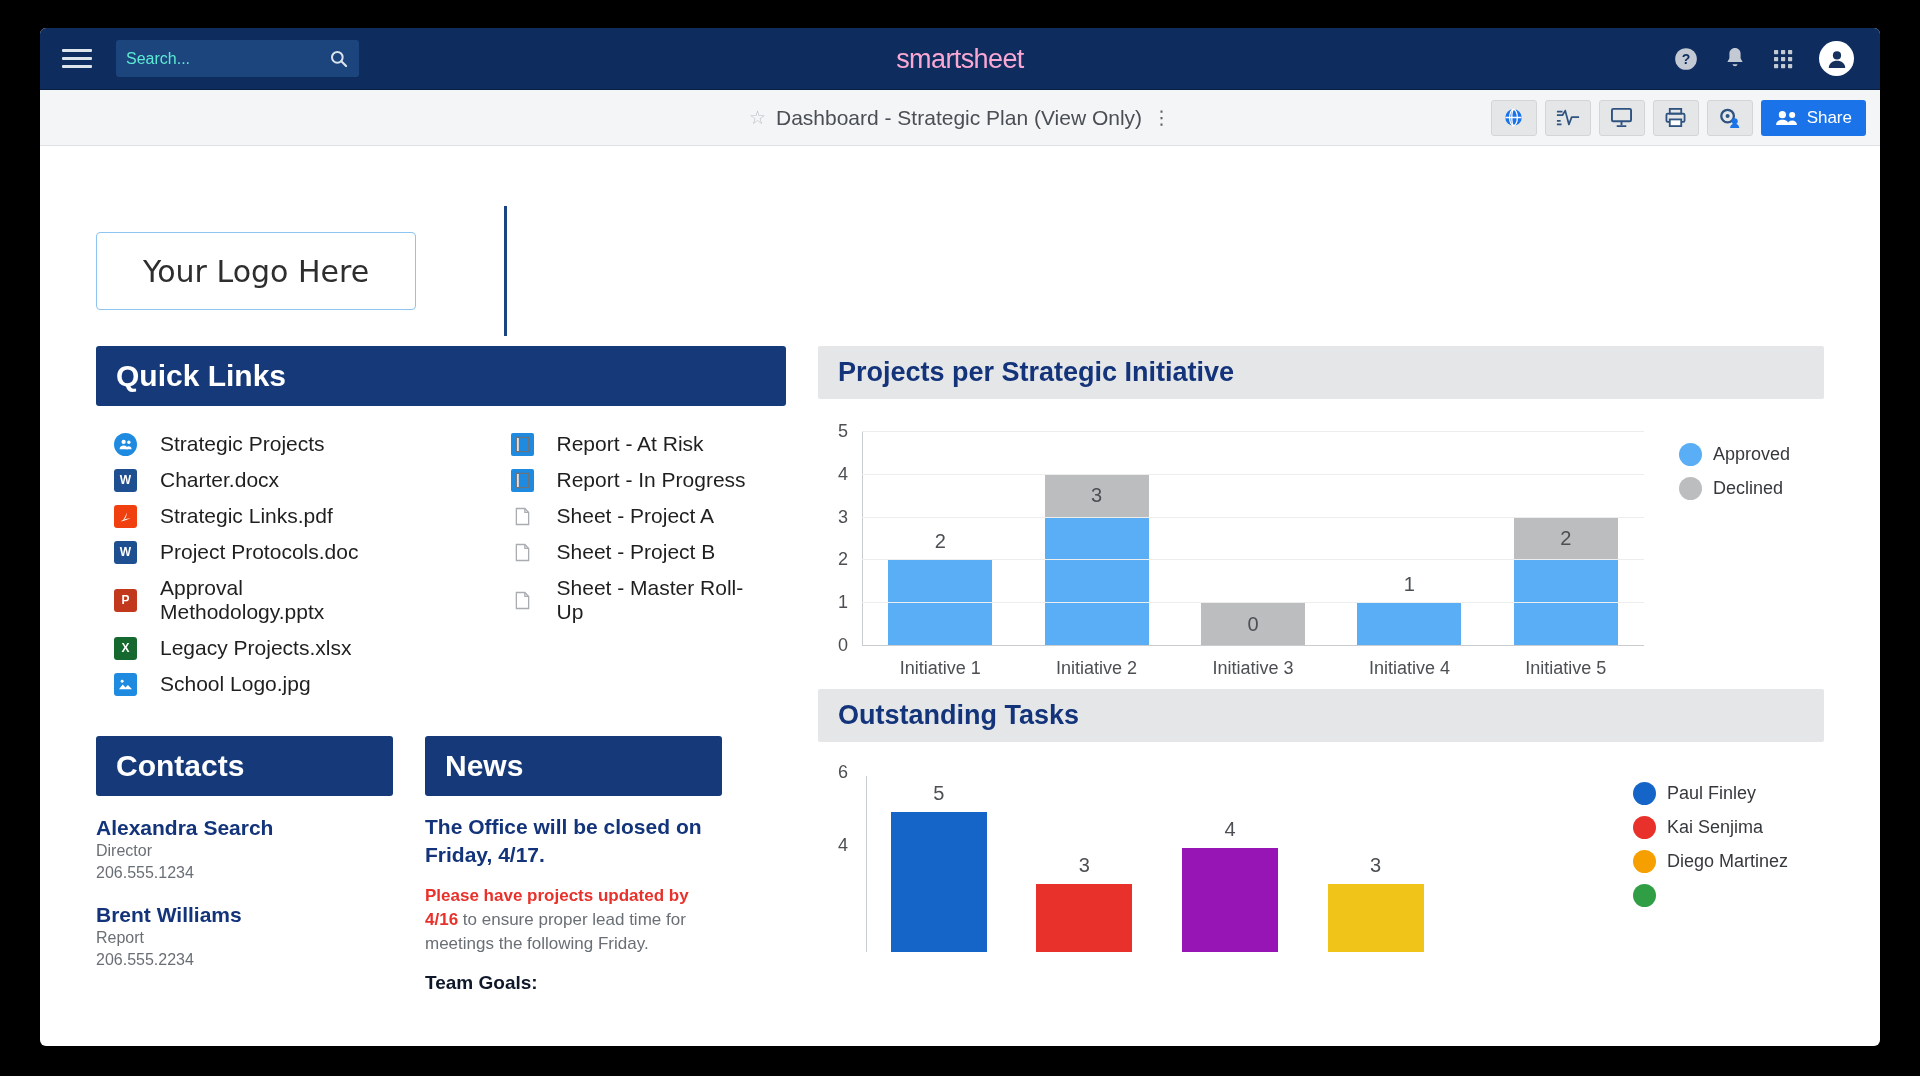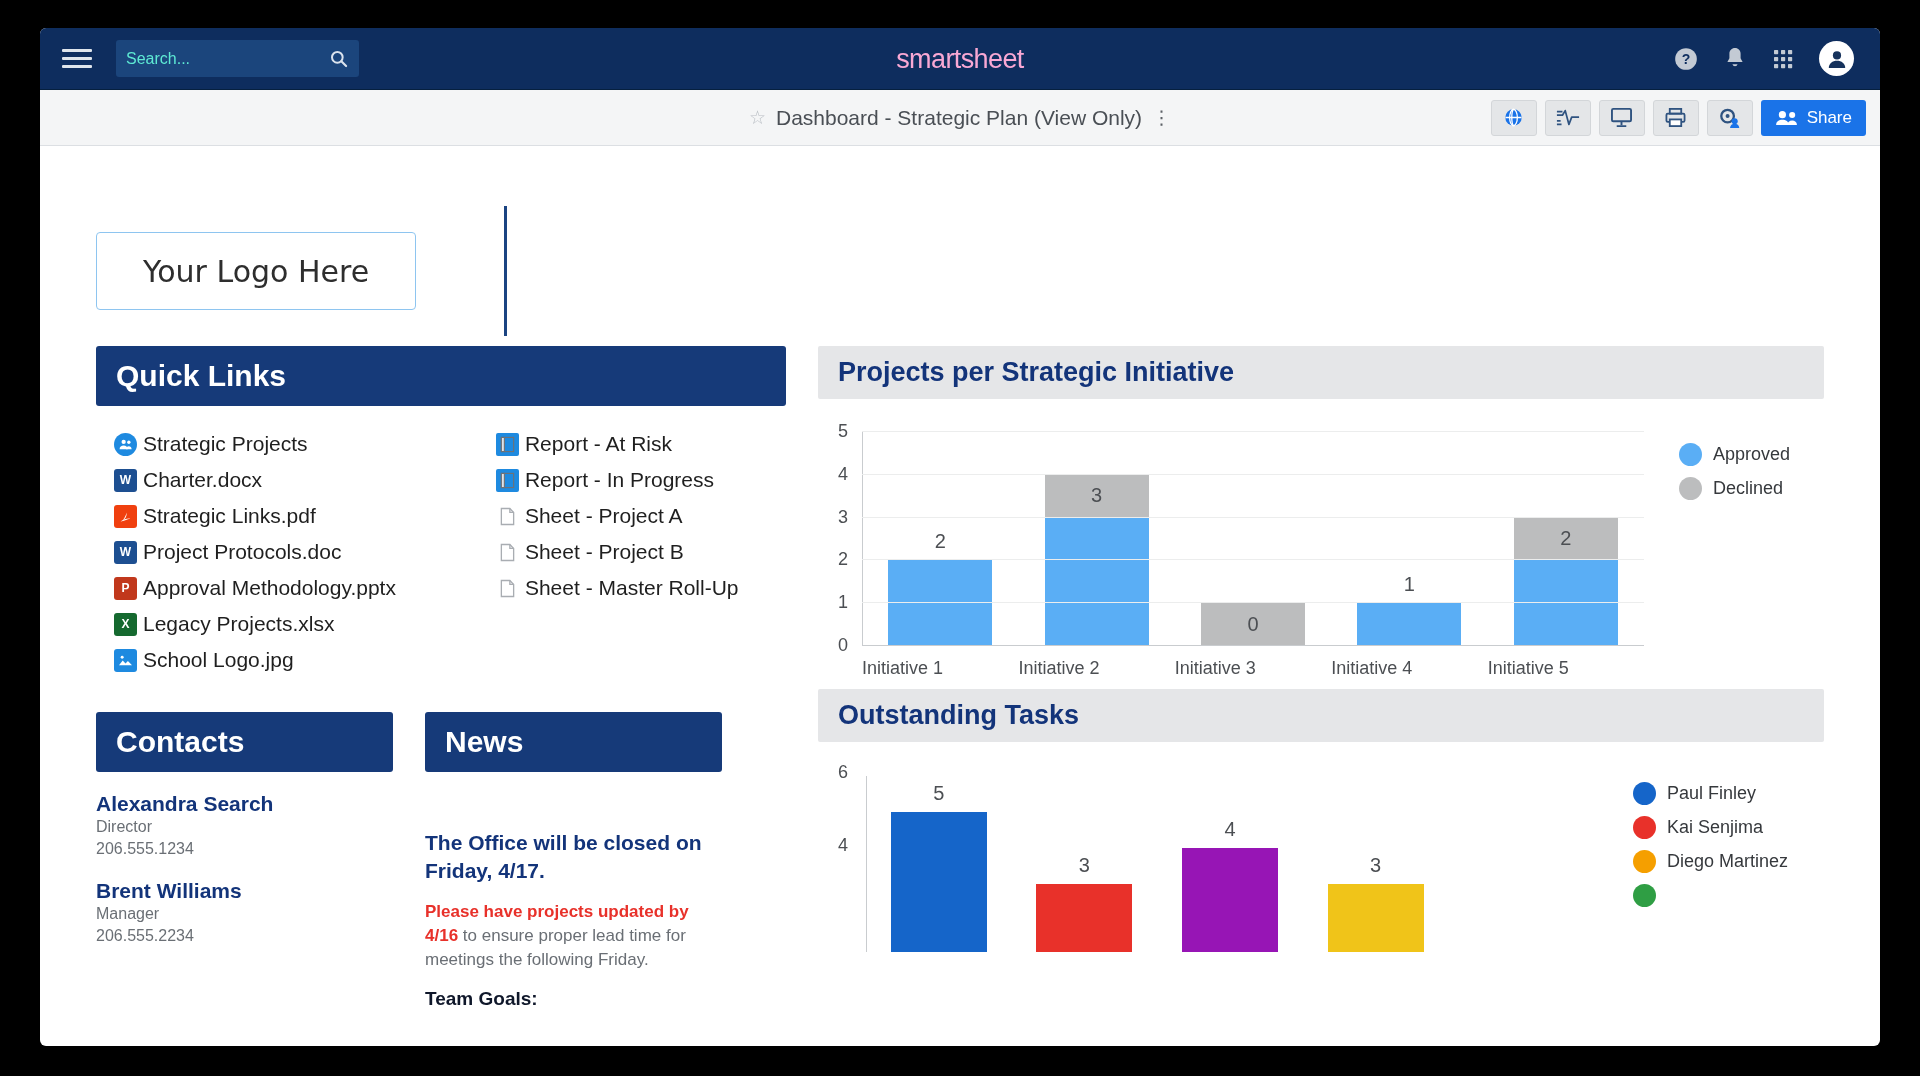--- a/index.html
+++ b/index.html
@@ -100,41 +100,41 @@
   }
   .greyhead {
     background: #e5e6e8; color: #13347a; font-size: 27px; font-weight: bold;
     padding: 11px 20px; border-radius: 2px;
   }
 
   
   .qlbody { display: flex; padding: 26px 18px 0 18px; gap: 16px; }
   .qlcol { display: flex; flex-direction: column; gap: 12px; }
   .qlcol.second { margin-left: 84px; }
-  .qlitem { display: flex; align-items: center; gap: 6px; cursor: pointer; }
+  .qlitem { display: flex; align-items: center; gap: 23px; cursor: pointer; }
   .qlitem .label { font-size: 21px; color: #1f1f1f; }
   .fi { width: 23px; height: 23px; border-radius: 3px; flex: none;
        display: flex; align-items: center; justify-content: center;
        font-size: 12px; font-weight: bold; color: #fff; }
   .fi-word { background: #1d4f91; }
   .fi-pdf  { background: #f0400f; }
   .fi-ppt  { background: #c1381c; }
   .fi-xls  { background: #15692f; }
   .fi-img  { background: #1e8ae0; }
   .fi-sheetlink { background: #1e8ae0; border-radius: 50%; }
   .fi-report { background: #1e8ae0; border-radius: 2px; }
   .fi-sheet { border: 2px solid #a9adb2; background: #fff; border-radius: 0; }
 
   
   .lowrow { display: flex; gap: 32px; margin-top: 40px; }
   .lowcol { width: 297px; }
   .contactitem { margin-top: 20px; }
   .cname { color: #13347a; font-weight: bold; font-size: 21px; }
   .crole, .cphone { color: #6a6f75; font-size: 16px; line-height: 1.35; }
-  .newsbody { padding-top: 24px; margin-top: 33px; }
+  .newsbody { padding-top: 17px; }
   .newshead { color: #13347a; font-weight: bold; font-size: 21px; line-height: 1.32; }
   .newsbodytext { margin-top: 16px; font-size: 17px; line-height: 1.4; color: #6a6f75; }
   .newsbodytext b { color: #e8312a; }
   .newsfoot { margin-top: 16px; font-size: 19px; font-weight: bold; color: #0f172a; }
 
   
   .chartwrap { position: relative; margin-top: 22px; height: 268px; }
   .plot { position: absolute; left: 44px; right: 180px; top: 10px; bottom: 44px; }
   .yaxis { position: absolute; left: 0; top: 10px; bottom: 44px; width: 40px; }
   .ytick {
@@ -150,21 +150,21 @@
   .seg { width: 100%; position: relative; }
   .seg .lbl {
     position: absolute; left: 0; right: 0; top: 50%; transform: translateY(-50%);
     text-align: center; font-size: 20px; color: #4c4f53;
   }
   .toplbl {
     position: absolute; left: 0; right: 0; text-align: center;
     font-size: 20px; color: #4c4f53;
   }
   .xlabels { position: absolute; left: 44px; right: 180px; bottom: 10px; display: flex; }
-  .xlabels div { flex: 1; font-size: 18px; color: #4c4f53; }
+  .xlabels div { flex: 1; text-align: center; font-size: 18px; color: #4c4f53; }
   .legend { position: absolute; right: 34px; top: 22px; }
   .lgitem { display: flex; align-items: center; gap: 11px; margin-bottom: 11px; cursor: pointer; }
   .dot { width: 23px; height: 23px; border-radius: 50%; flex: none; }
   .lgtext { font-size: 18px; color: #36393d; text-align: right; }
 
   .chartwrap2 { position: relative; margin-top: 20px; height: 190px; overflow: hidden; }
   .plot2 { position: absolute; left: 48px; right: 230px; top: 14px; bottom: -40px; }
   .bars2 { position: absolute; left: 0; right: 0; top: 0; bottom: 0; display: flex; align-items: flex-end; }
   .bg2 { flex: 1; display: flex; justify-content: center; position: relative; height: 100%; }
   .bar2 { width: 96px; position: absolute; bottom: 0; }
@@ -400,21 +400,21 @@
         <div class="lowcol">
           <div class="panelhead">Contacts</div>
           <div id="contact-list">
                 <div class="contactitem">
                   <div class="cname">Alexandra Search</div>
                   <div class="crole">Director</div>
                   <div class="cphone">206.555.1234</div>
                 </div>
                 <div class="contactitem">
                   <div class="cname">Brent Williams</div>
-                  <div class="crole">Manager</div>
+                  <div class="crole">Report</div>
                   <div class="cphone">206.555.2234</div>
                 </div>
               </div>
         </div>
         <div class="lowcol">
           <div class="panelhead">News</div>
           <div class="newsbody">
             <div class="newshead">The Office will be closed on Friday, 4/17.</div>
             <div class="newsbodytext">
               <b>Please have projects updated by 4/16</b><span> to ensure proper lead time for meetings the following Friday.</span>

